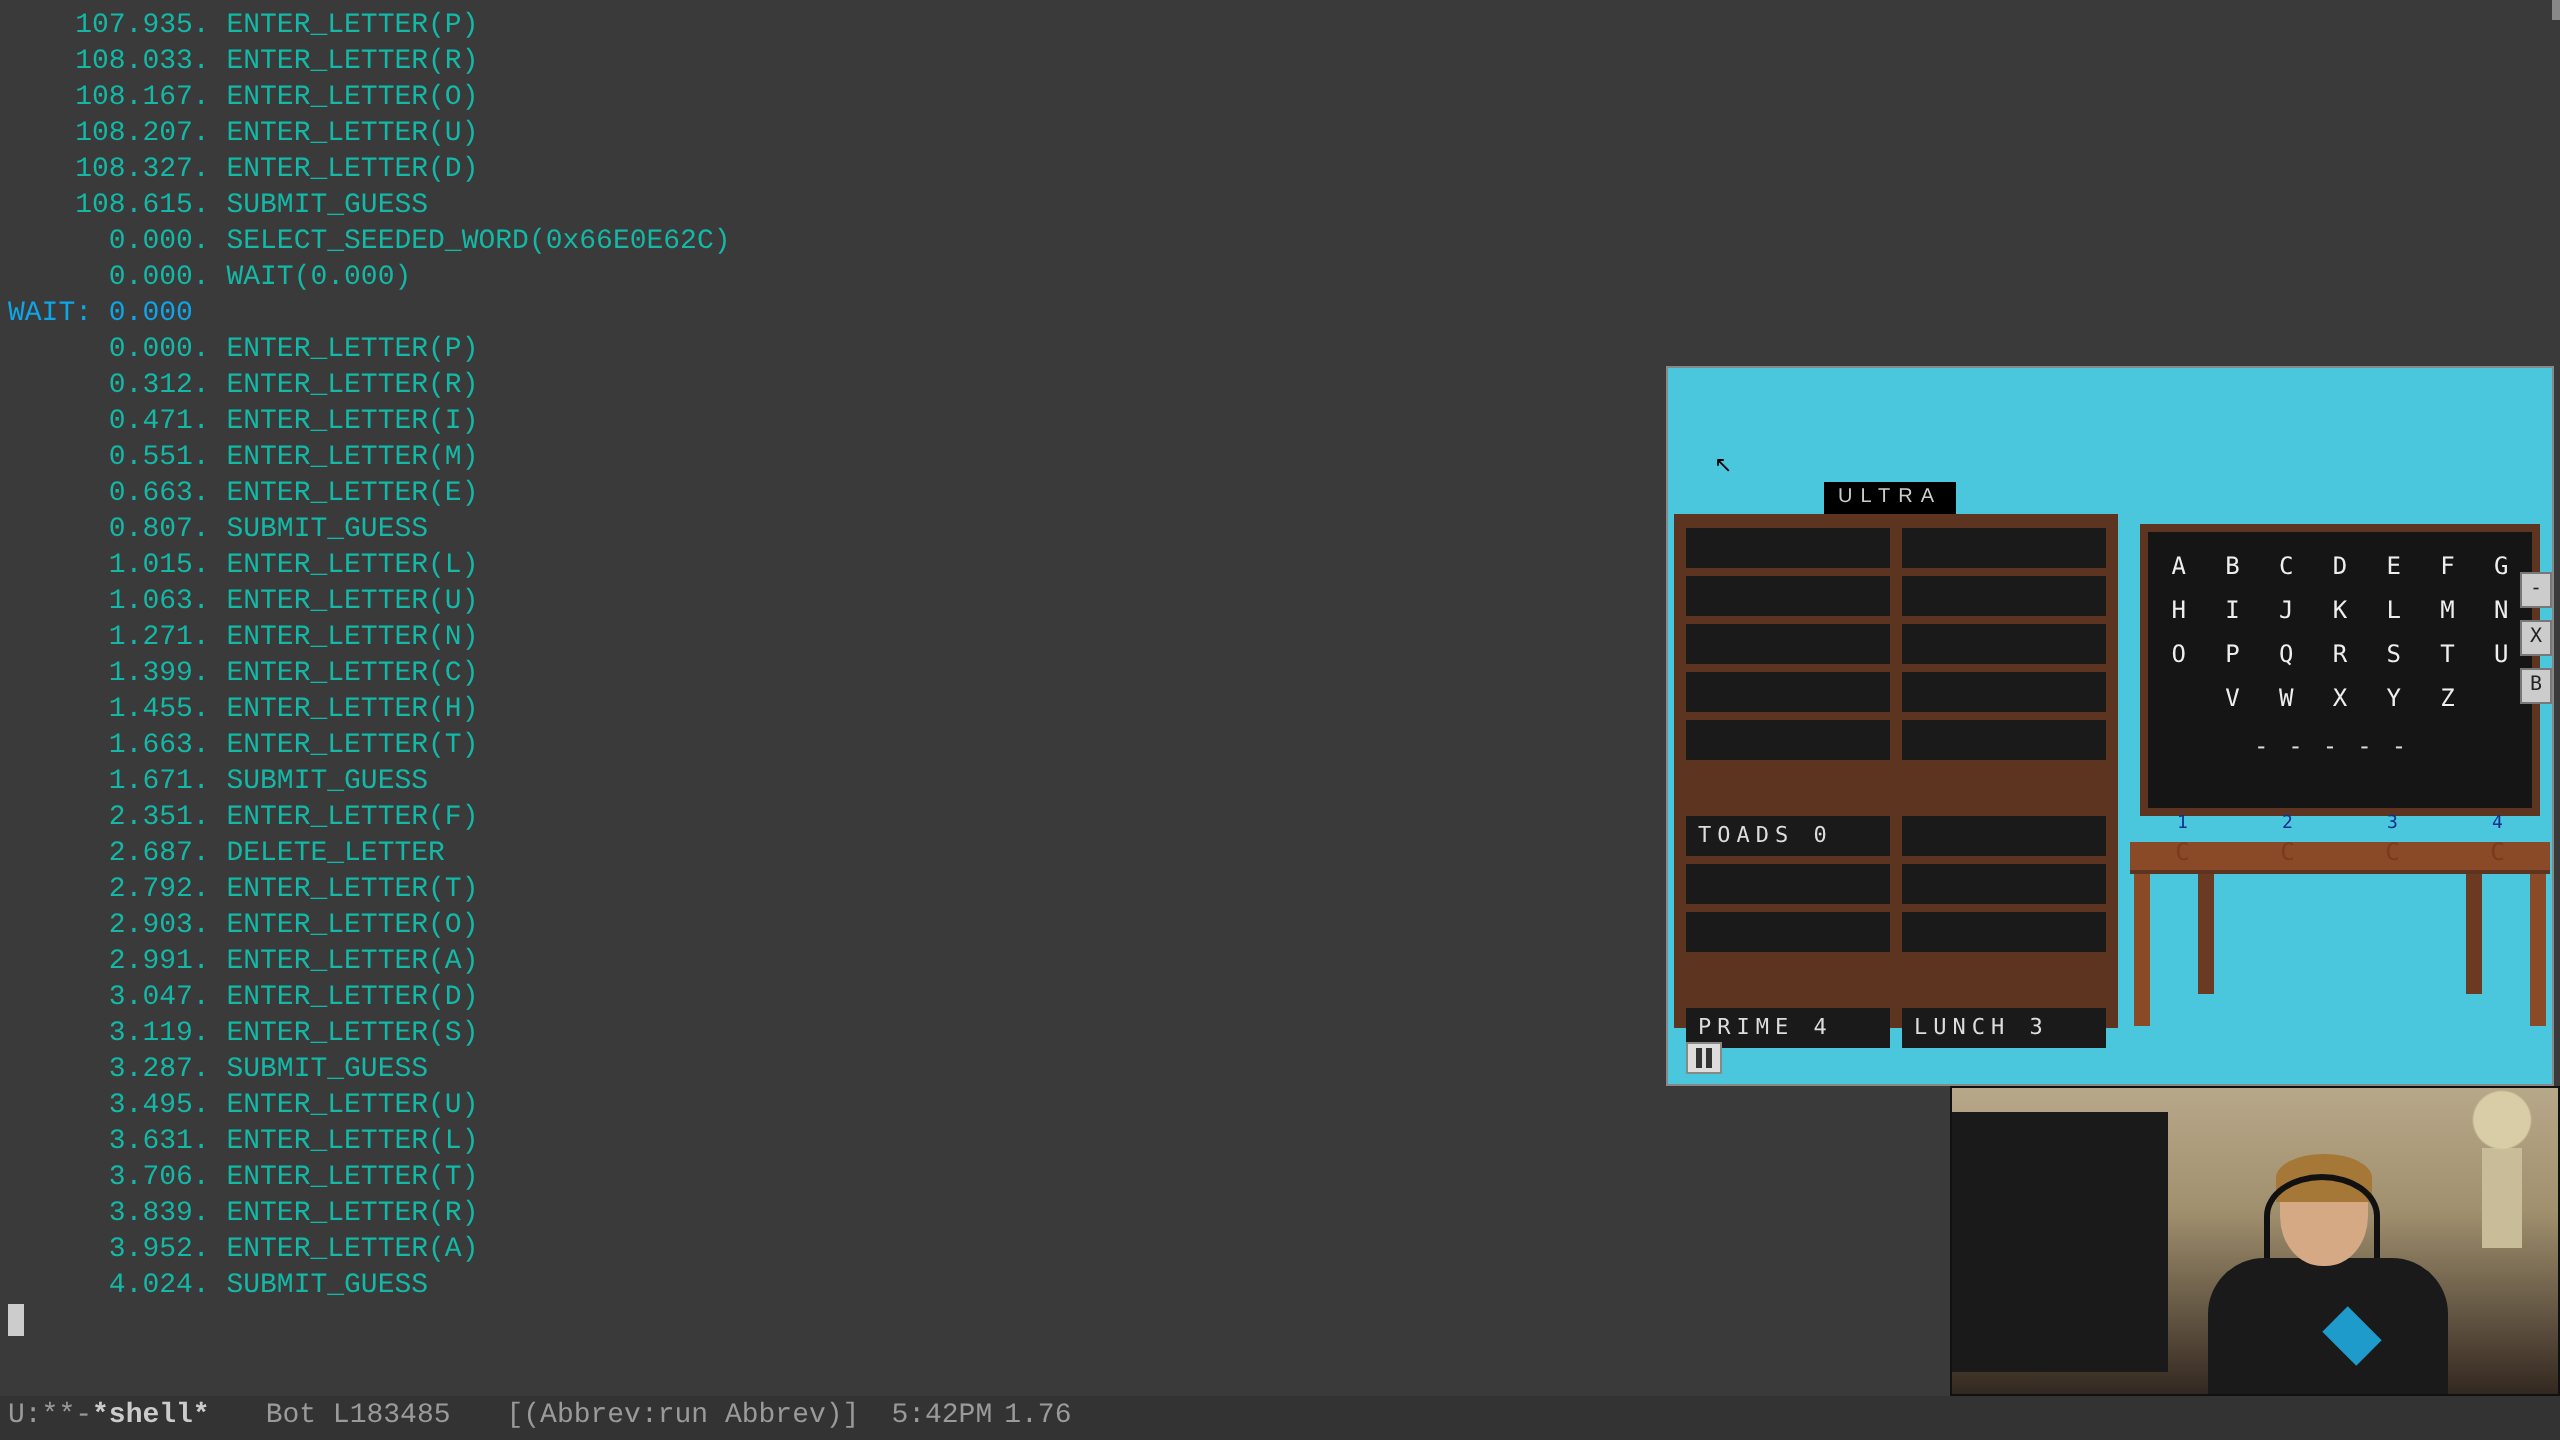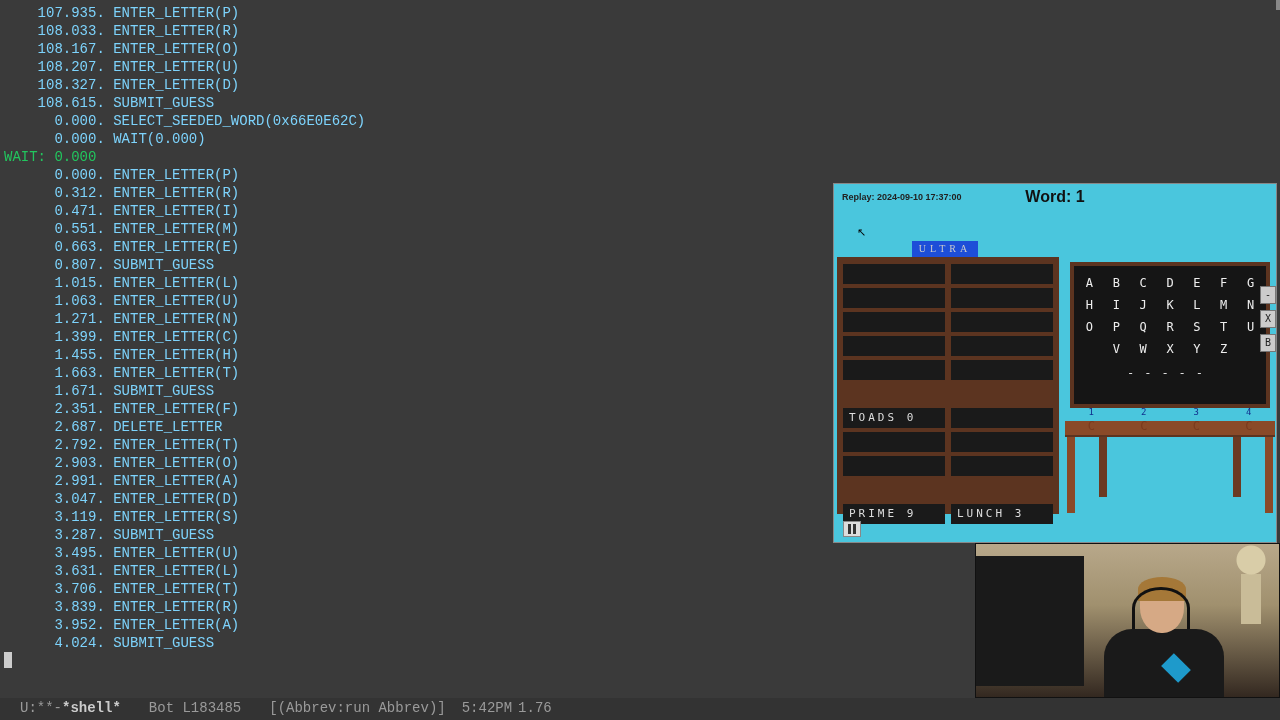--- a/index.html
+++ b/index.html
@@ -15,40 +15,40 @@
   }
   .terminal {
     position: absolute;
     top: 0; left: 0;
     width: 100%;
     height: 100%;
     padding: 4px 0 0 4px;
     line-height: 18px;
     white-space: pre;
   }
-  .log-line { color: #7dd3fc; }
-  .log-highlight { color: #22c55e; }
+  .log-line { color: #14b8a6; }
+  .log-highlight { color: #0ea5e9; }
   .cursor-line {
     position: absolute;
     top: 652px;
     left: 4px;
     width: 8px;
     height: 16px;
     background: #cccccc;
   }
   .modeline {
     position: absolute;
     bottom: 0;
     left: 0;
     width: 100%;
     height: 22px;
     background: #333333;
     color: #9a9a9a;
     font-size: 14px;
-    padding: 2px 20px;
+    padding: 2px 4px;
     display: flex;
     gap: 0;
   }
   .modeline .buf { color: #cccccc; font-weight: bold; }
   .modeline .seg { margin-right: 28px; }
 
   
   .game-window {
     position: absolute;
     top: 183px;
@@ -85,27 +85,27 @@
     left: 23px;
     font-size: 11px;
     color: #000;
   }
   .ultra-banner {
     position: absolute;
     top: 57px;
     left: 78px;
     width: 66px;
     height: 16px;
-    background: #1d4ed8;
+    background: #000000;
     color: #ccc;
     font-size: 10px;
     letter-spacing: 4px;
     text-align: center;
     line-height: 16px;
-    font-family: Liberation Serif, serif;
+    font-family: Liberation Sans, sans-serif;
   }
   .board-wood {
     position: absolute;
     top: 73px;
     left: 3px;
     width: 222px;
     height: 257px;
     background: #5c3420;
   }
   .board-grid {
@@ -351,24 +351,20 @@
 
 <div class="modeline">
   <span class="seg"><span>U:**-</span><span class="buf">*shell*</span></span>
   <span class="seg">Bot L183485</span>
   <span>[(Abbrev:run Abbrev)]</span>
   <span style="margin-left:16px">5:42PM</span>
   <span style="margin-left:6px">1.76</span>
 </div>
 
 <div class="game-window">
-  <div class="game-titlebar">
-    <span class="replay-label">Replay: 2024-09-10 17:37:00</span>
-    <span class="word-label">Word: 1</span>
-  </div>
   <span class="game-cursor">↖</span>
   <div class="ultra-banner">ULTRA</div>
 
   <div class="board-wood"></div>
   <div class="board-grid" id="board-grid">
       <div class="board-cell"></div>
       <div class="board-cell"></div>
       <div class="board-cell"></div>
       <div class="board-cell"></div>
       <div class="board-cell"></div>
@@ -378,21 +374,21 @@
       <div class="board-cell"></div>
       <div class="board-cell"></div>
       <div class="board-divider"></div>
       <div class="board-cell">TOADS 0</div>
       <div class="board-cell"></div>
       <div class="board-cell"></div>
       <div class="board-cell"></div>
       <div class="board-cell"></div>
       <div class="board-cell"></div>
       <div class="board-divider"></div>
-      <div class="board-cell">PRIME 9</div>
+      <div class="board-cell">PRIME 4</div>
       <div class="board-cell">LUNCH 3</div>
     </div>
   <div class="pause-btn">
     <div class="bar"></div>
       <div class="bar"></div>
   </div>
 
   <div class="alpha-panel">
     <div class="alpha-grid" id="alpha-grid">
         <span>A</span>

